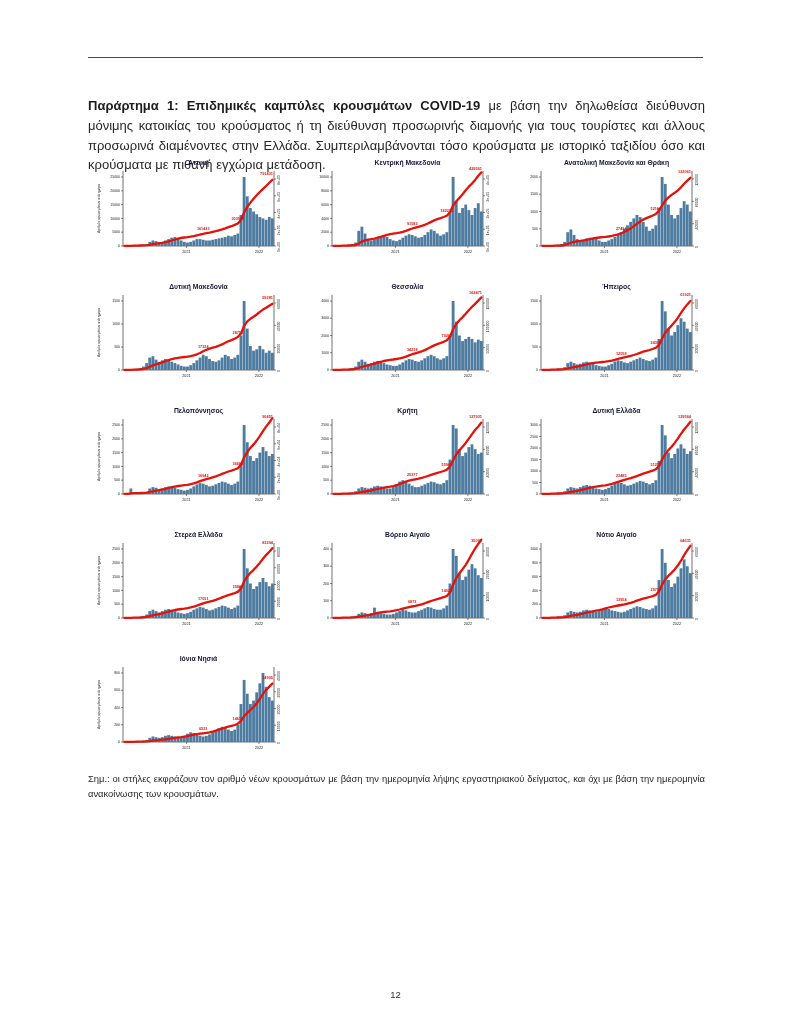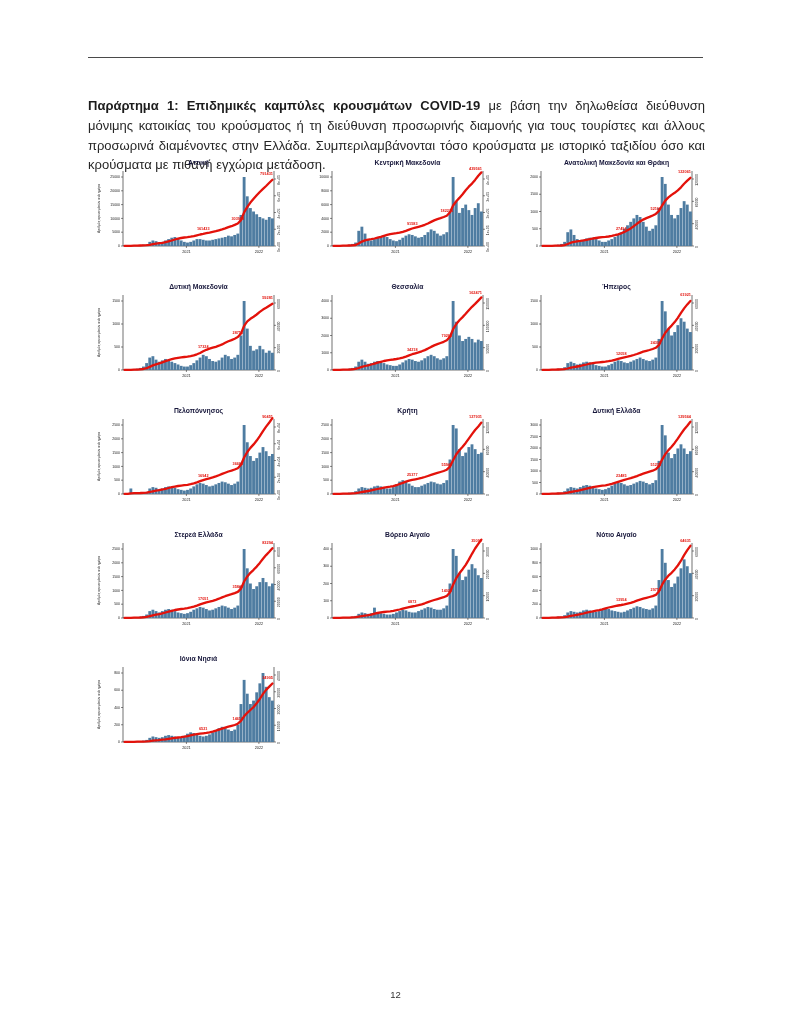--- a/index.html
+++ b/index.html
@@ -1085,15 +1085,16 @@
           <rect x="172.7125" y="34.8" width="2.8458333333333337" height="55.2" fill="#4e7ca1"></rect>
           <rect x="175.85833333333335" y="45.15" width="2.8458333333333337" height="44.85" fill="#4e7ca1"></rect>
           <rect x="179.0041666666667" y="48.6" width="2.8458333333333337" height="41.4" fill="#4e7ca1"></rect>
           <polyline points="32.6,89.9 35.7,89.9 38.9,89.8 42.0,89.8 45.2,89.7 48.3,89.7 51.4,89.6 54.6,89.4 57.7,89.1 60.9,88.7 64.0,88.4 67.2,88.1 70.3,87.7 73.5,87.3 76.6,86.8 79.8,86.3 82.9,85.9 86.1,85.5 89.2,85.2 92.3,84.7 95.5,84.1 98.6,83.4 101.8,82.7 104.9,82.2 108.1,81.7 111.2,81.3 114.4,80.9 117.5,80.3 120.7,79.6 123.8,78.7 126.9,77.7 130.1,76.6 133.2,75.6 136.4,74.7 139.5,73.9 142.7,73.0 145.8,71.7 149.0,68.9 152.1,64.3 155.3,60.8 158.4,58.0 161.6,55.0 164.7,51.3 167.8,47.0 171.0,41.9 174.1,37.9 177.3,34.6 180.4,31.5" fill="none" stroke="#e3120b" stroke-width="2.3" stroke-linejoin="round" stroke-linecap="round"></polyline>
           <text x="111.21875000000001" y="77.82899859063313" text-anchor="middle" font-size="3.8" font-weight="bold" fill="#e3120b">6521</text>
           <text x="145.82291666666666" y="68.19455258022549" text-anchor="middle" font-size="3.8" font-weight="bold" fill="#e3120b">14612</text>
           <text x="181" y="27.034125000000003" text-anchor="end" font-size="3.9" font-weight="bold" fill="#e3120b">34905</text>
         </svg></div>
     </div>
 
+  <div class="note-text">Σημ.: οι στήλες εκφράζουν τον αριθμό νέων κρουσμάτων με βάση την ημερομηνία λήψης εργαστηριακού δείγματος, και όχι με βάση την ημερομηνία ανακοίνωσης των κρουσμάτων.</div>
 
   <div class="page-number">12</div>
 </div>
 
 </body></html>

